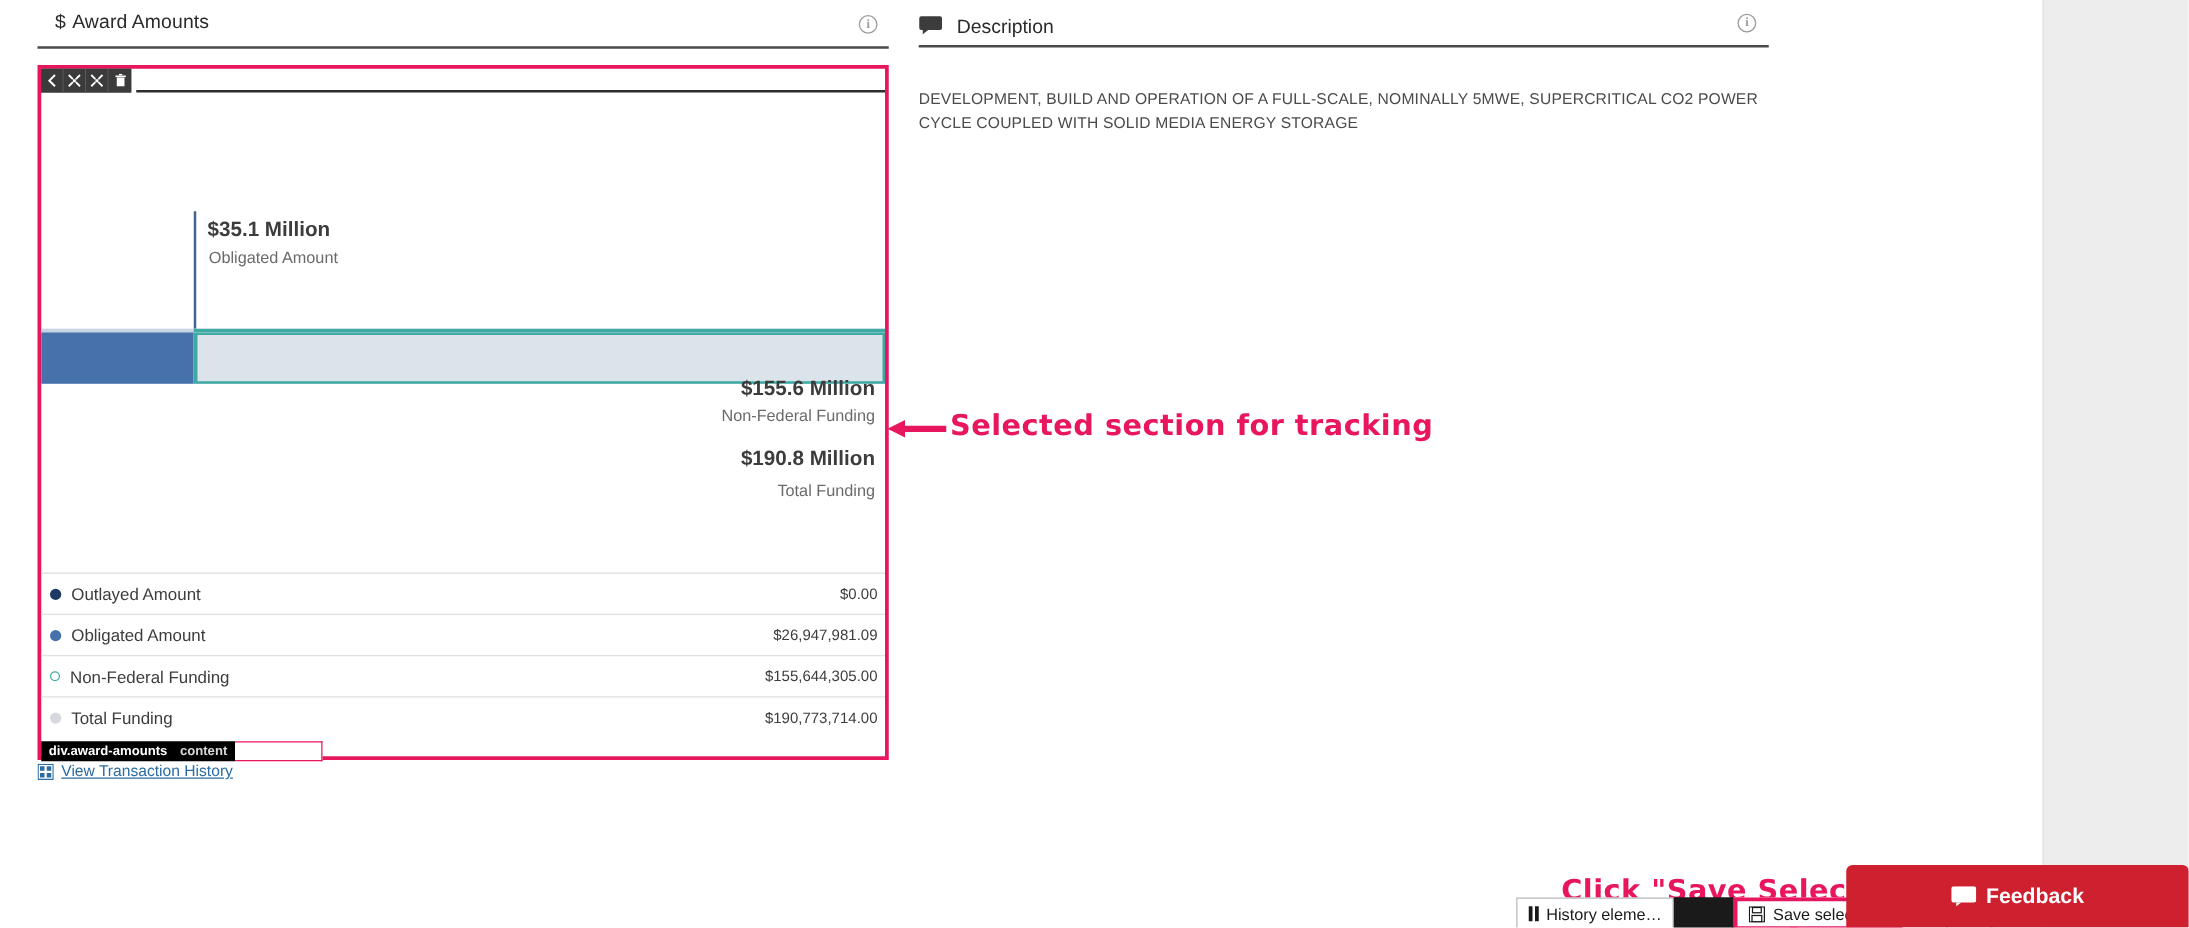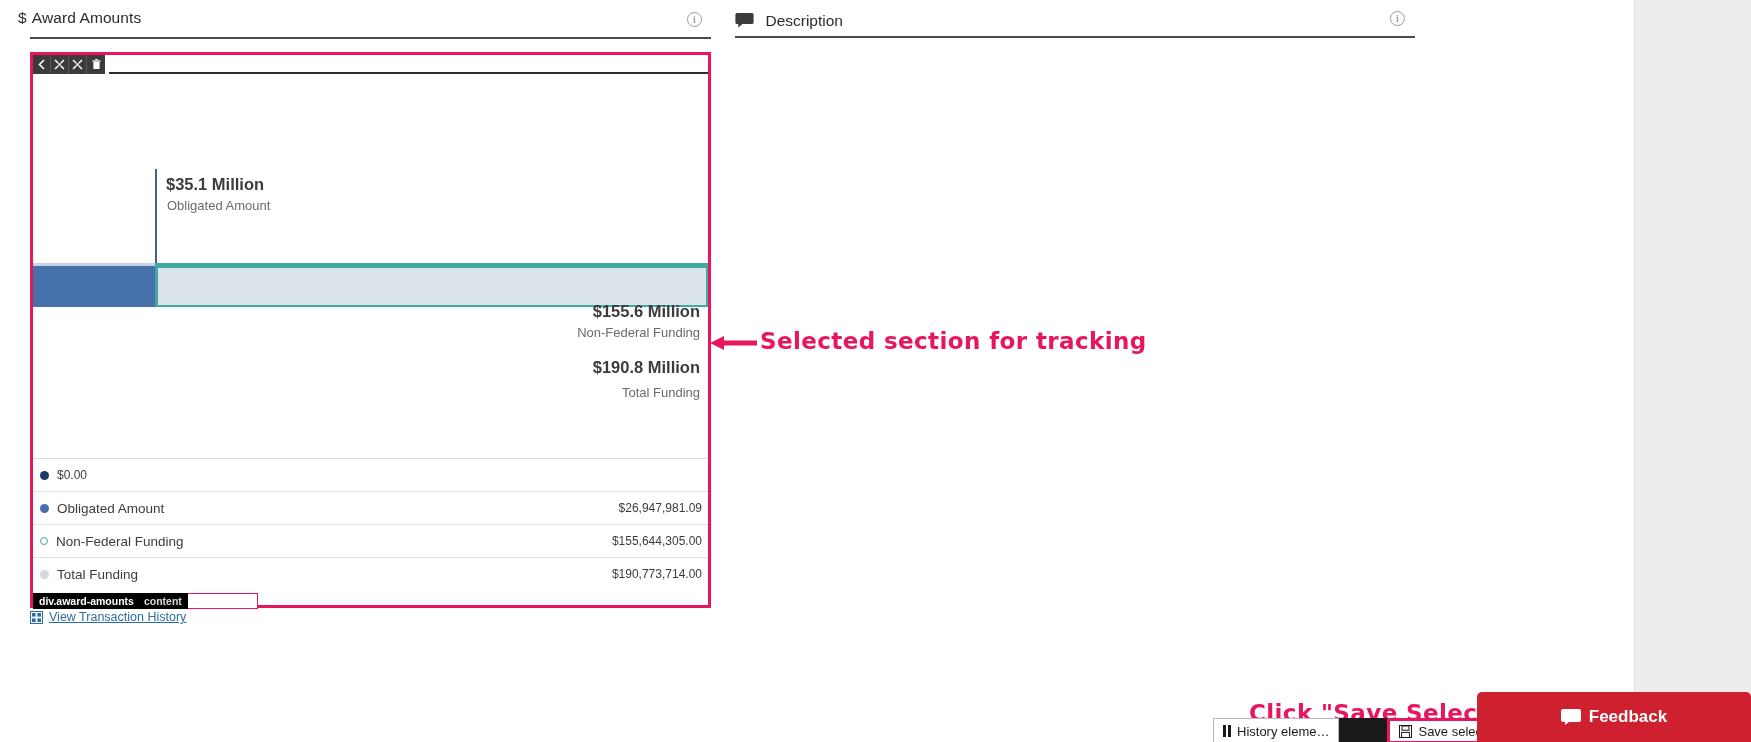--- a/index.html
+++ b/index.html
@@ -14,21 +14,21 @@
   }
   
   #right-gutter{
     position:absolute; left:1634px; top:0; width:117px; height:742px;
     background:#ededed; border-left:1px solid #e2e2e2;
   }
 
   
   #award-panel{ position:absolute; left:0px; top:0px; width:727px; height:680px; }
   .panel-head{
-    position:relative; height:42px; padding-left:18px; padding-top:9px;
+    position:relative; height:42px; padding-left:44px; padding-top:9px;
   }
   .panel-title{
     font-size:15.5px; color:#2b2b2b; font-weight:400; letter-spacing:.1px;
     display:inline-block;
   }
   .panel-title .glyph{ margin-right:5px; }
   .info-circle{
     position:absolute; width:15px; height:15px; border-radius:50%;
     border:1.4px solid #9b9b9b; color:#9b9b9b; font-size:10px; font-weight:bold;
     text-align:center; line-height:13px; font-family:"Liberation Serif",serif;
@@ -250,20 +250,21 @@
       <div class="callout-amt right" style="right:8px; top:228px;">$155.6 Million</div>
       <div class="callout-lbl right" style="right:8px; top:251px;">Non-Federal Funding</div>
 
       <div class="callout-amt right" style="right:8px; top:284px;margin-left:38px;">$190.8 Million</div>
       <div class="callout-lbl right" style="right:8px; top:311px;">Total Funding</div>
     </div>
 
     <div id="legend">
       <div class="legend-row">
         <span class="dot outlayed"></span>
+        <span class="legend-name">Outlayed Amount</span>
         <span class="legend-val">$0.00</span>
       </div>
       <div class="legend-row">
         <span class="dot obligated"></span>
         <span class="legend-name">Obligated Amount</span>
         <span class="legend-val">$26,947,981.09</span>
       </div>
       <div class="legend-row">
         <span class="dot nonfed"></span>
         <span class="legend-name">Non-Federal Funding</span>
@@ -299,20 +300,21 @@
   <div id="desc-head">
     <span class="bubble-ico">
       <svg width="19" height="16" viewBox="0 0 19 16">
         <path d="M2 1 H17 A1.6 1.6 0 0 1 18.6 2.6 V10.4 A1.6 1.6 0 0 1 17 12 H7.5 L3.2 15.4 V12 H2 A1.6 1.6 0 0 1 0.4 10.4 V2.6 A1.6 1.6 0 0 1 2 1 Z" fill="#3c3c3c"></path>
       </svg>
     </span>
     <span id="desc-title">Description</span>
     <span class="info-circle" style="left:655px; top:11px;">i</span>
     <div id="desc-rule"></div>
   </div>
+  <div id="desc-body">DEVELOPMENT, BUILD AND OPERATION OF A FULL-SCALE, NOMINALLY 5MWE, SUPERCRITICAL CO2 POWER CYCLE COUPLED WITH SOLID MEDIA ENERGY STORAGE</div>
 </section>
 
 <svg id="arrow-left" viewBox="0 0 48 20">
   <path d="M47 10 H12" stroke="#e8165f" stroke-width="5" fill="none"></path>
   <path d="M0 10 L14 3 L14 17 Z" fill="#e8165f"></path>
 </svg>
 <div class="anno-text" id="anno-selected">Selected section for tracking</div>
 
 <div class="anno-text" id="anno-save">Click "Save Selections"</div>
 <svg id="arrow-down" viewBox="0 0 22 50">

